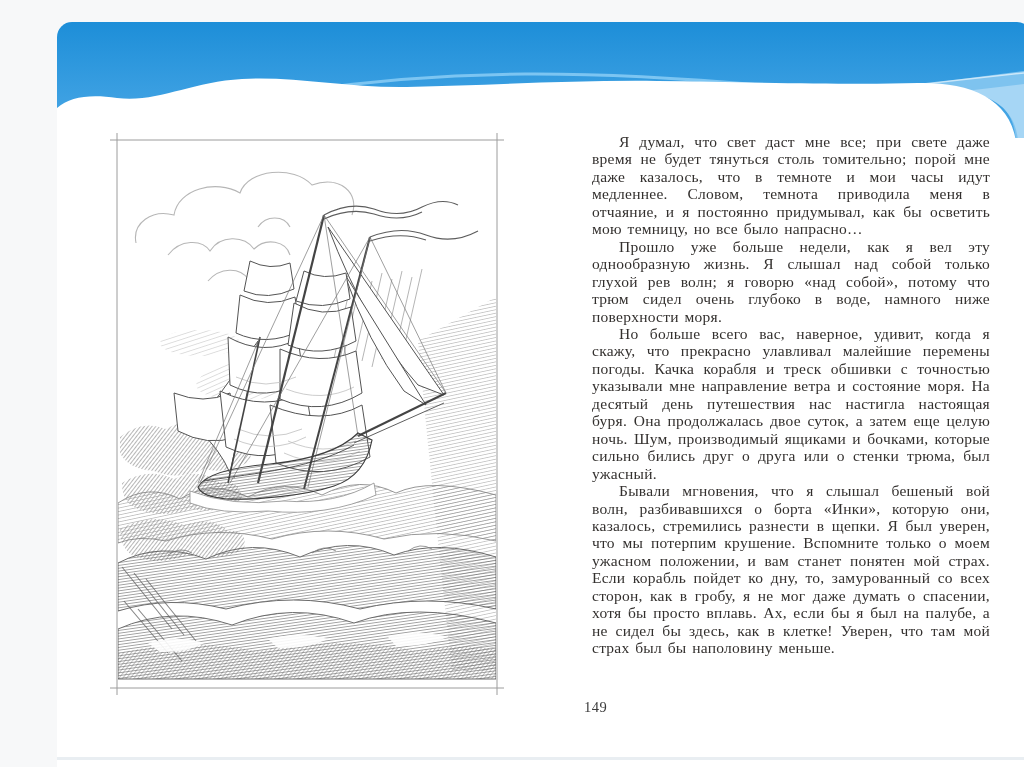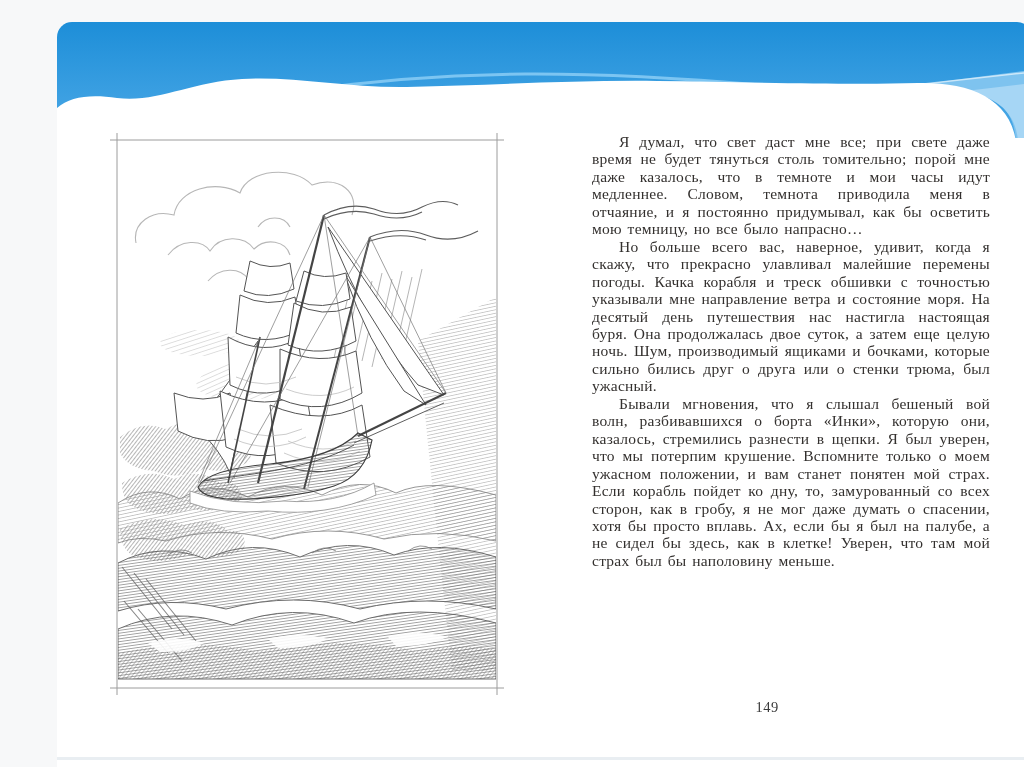--- a/index.html
+++ b/index.html
@@ -23,22 +23,22 @@
   .figure{
     position:absolute;left:76px;top:131px;width:398px;height:566px;
   }
   .textcol{
     position:absolute;left:560px;top:133px;width:398px;
     color:#33302e;font-size:15.5px;line-height:17.45px;
     text-align:justify;letter-spacing:0.25px;word-spacing:1.6px;
   }
   .textcol p{margin:0;text-indent:27px;}
   .pagenum{
-    position:absolute;left:536px;top:699px;width:398px;
-    text-align:center;font-size:14.5px;color:#3a3a3a;letter-spacing:.5px;
+    position:absolute;left:552px;top:699px;width:398px;
+    text-align:left;font-size:14.5px;color:#3a3a3a;letter-spacing:.5px;
   }
 </style>
 </head>
 <body>
 
 <div class="slide">
 
   <svg class="header-svg" width="1024" height="170" viewBox="0 0 1024 170" aria-hidden="true">
     <defs>
       <linearGradient id="blueG" x1="0" y1="0" x2="0" y2="1">
@@ -185,19 +185,20 @@
           <path d="M60,424 q12,-9 24,-2"></path>
           <path d="M204,422 q12,-9 24,-2"></path>
           <path d="M300,420 q12,-9 24,-2"></path>
         </g>
       </g>
     </svg>
   </div>
 
   <div class="textcol">
     <p>Я думал, что свет даст мне все; при свете даже время не будет тянуться столь томительно; порой мне даже казалось, что в темноте и мои часы идут медленнее. Словом, темнота приводила меня в отчаяние, и я постоянно придумывал, как бы осветить мою темницу, но все было напрасно…</p>
+    <p>Прошло уже больше недели, как я вел эту однообразную жизнь. Я слышал над собой только глухой рев волн; я говорю «над собой», потому что трюм сидел очень глубоко в воде, намного ниже поверхности моря.</p>
     <p>Но больше всего вас, наверное, удивит, когда я скажу, что прекрасно улавливал малейшие перемены погоды. Качка корабля и треск обшивки с точностью указывали мне направление ветра и состояние моря. На десятый день путешествия нас настигла настоящая буря. Она продолжалась двое суток, а затем еще целую ночь. Шум, производимый ящиками и бочками, которые сильно бились друг о друга или о стенки трюма, был ужасный.</p>
     <p>Бывали мгновения, что я слышал бешеный вой волн, разбивавшихся о борта «Инки», которую они, казалось, стремились разнести в щепки. Я был уверен, что мы потерпим крушение. Вспомните только о моем ужасном положении, и вам станет понятен мой страх. Если корабль пойдет ко дну, то, замурованный со всех сторон, как в гробу, я не мог даже думать о спасении, хотя бы просто вплавь. Ах, если бы я был на палубе, а не сидел бы здесь, как в клетке! Уверен, что там мой страх был бы наполовину меньше.</p>
   </div>
 
   <div class="pagenum">149</div>
 
 </div>
 
 </body></html>

